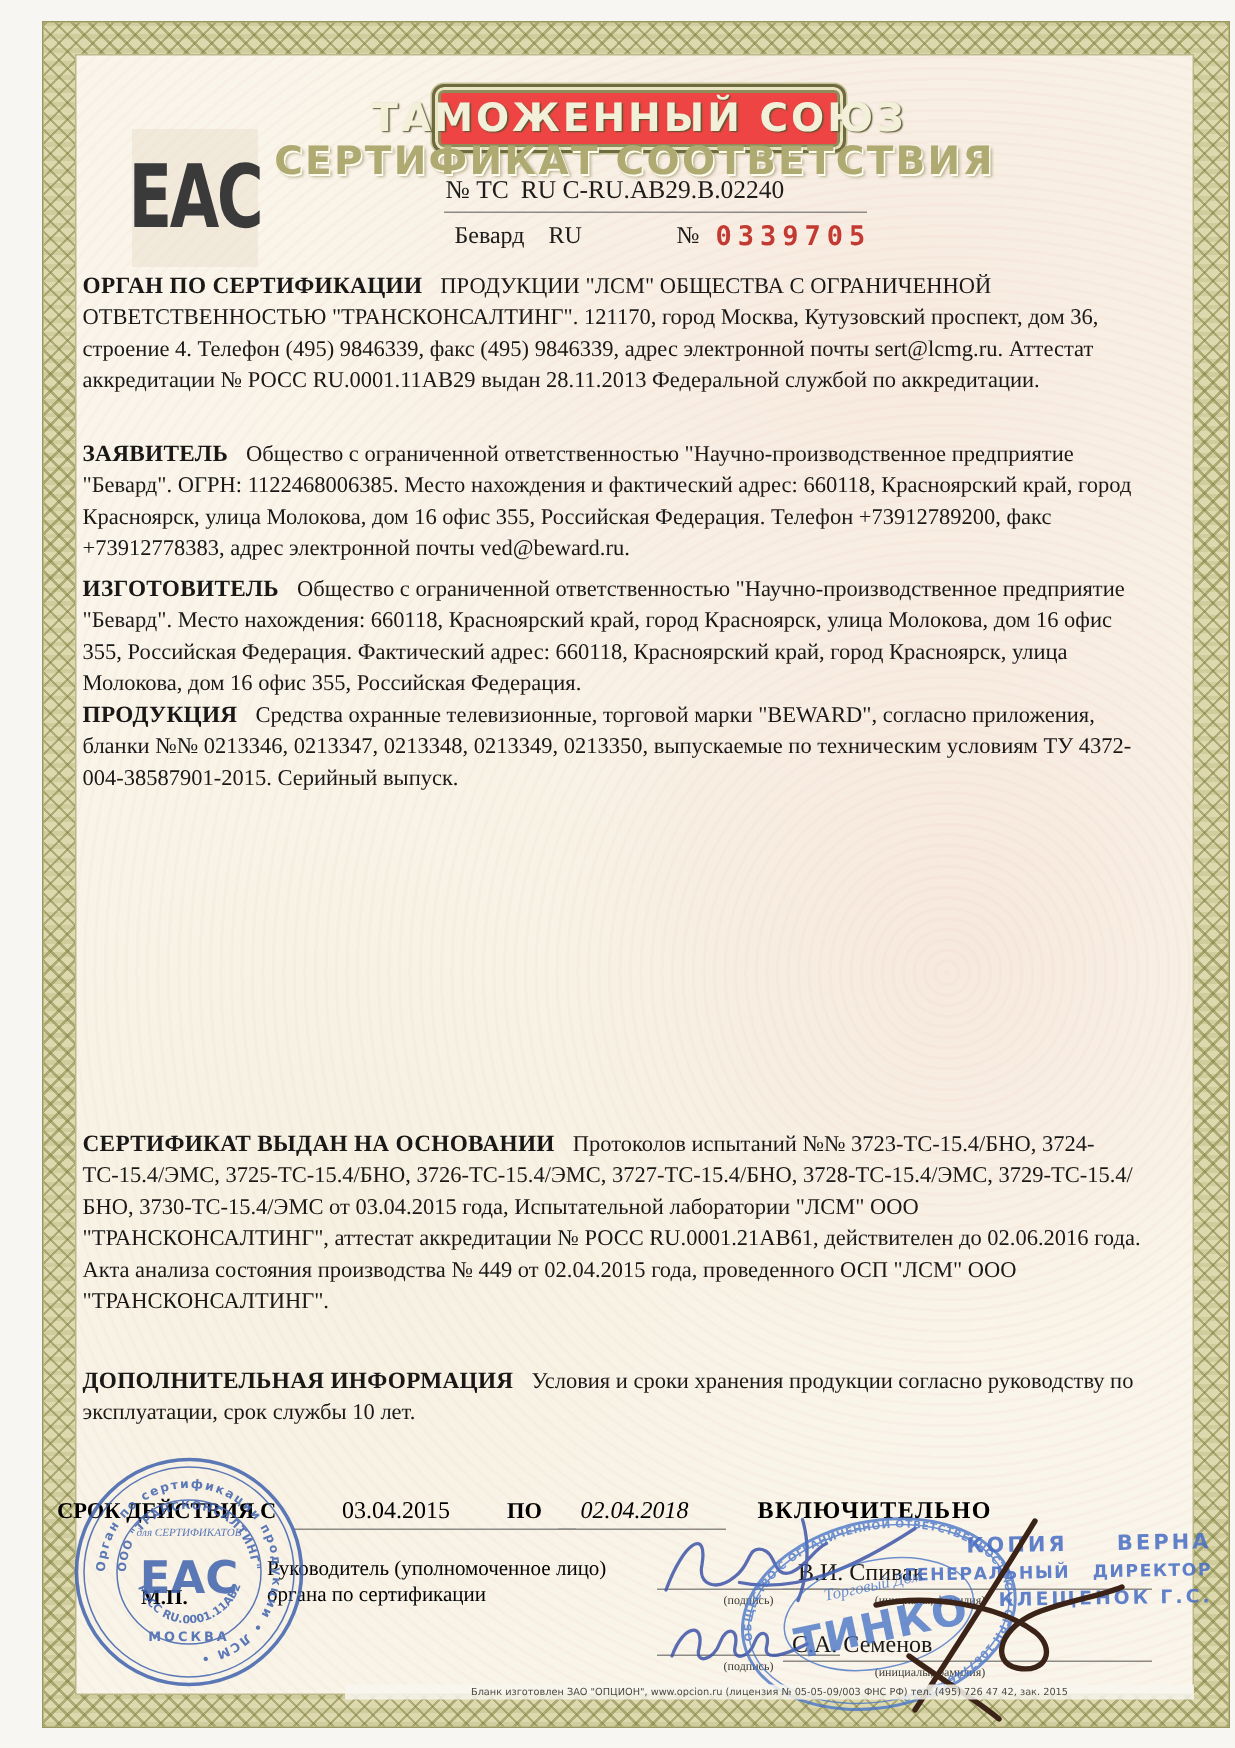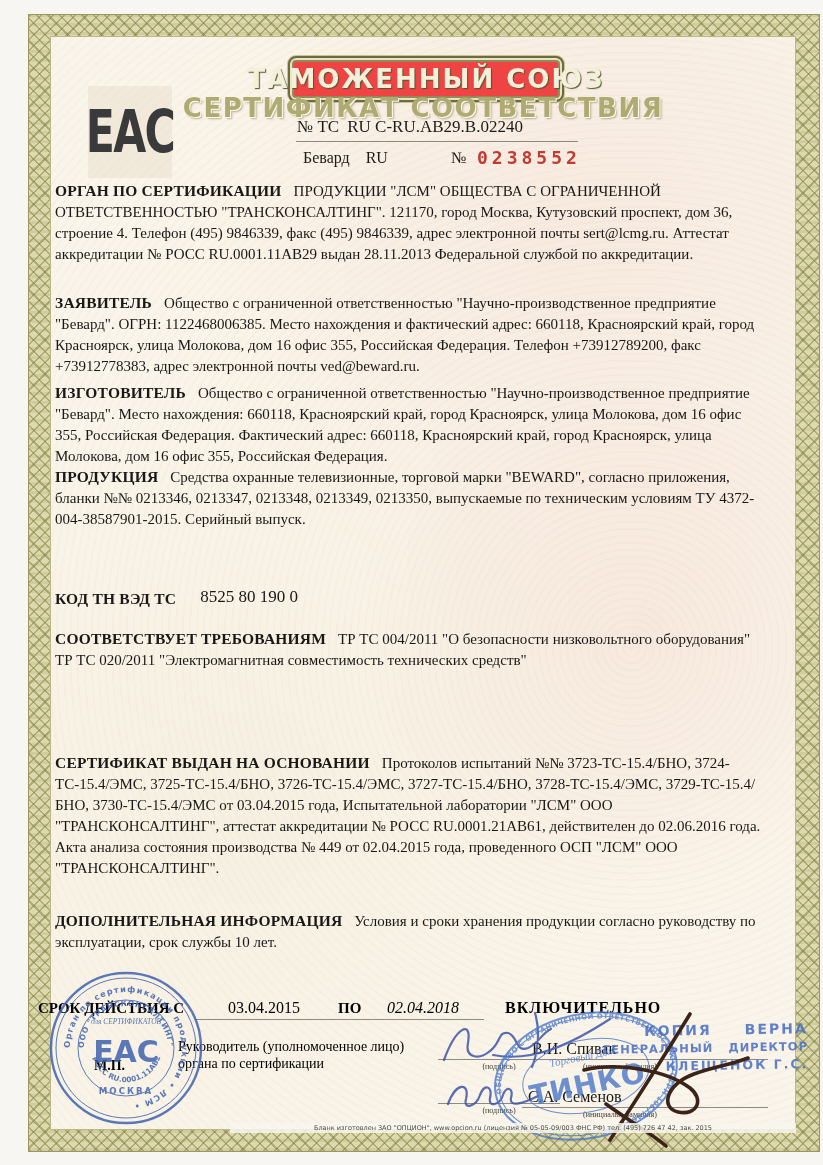--- a/index.html
+++ b/index.html
@@ -130,46 +130,39 @@
   <div class="cert-no">
     <span class="nl">№ ТС</span><span>RU C-RU.АВ29.В.02240</span>
   </div>
   <div class="cert-underline"></div>
 
   <div class="series-row">
     <span>Бевард</span>
     <span class="sv">RU</span>
   </div>
   <div class="series-no-sign">№</div>
-  <div class="series-number">0238552</div>
+  <div class="series-number">0339705</div>
 
   <p class="sec" style="top:180px">
     <span class="lbl">ОРГАН ПО СЕРТИФИКАЦИИ</span><span>ПРОДУКЦИИ "ЛСМ" ОБЩЕСТВА С ОГРАНИЧЕННОЙ ОТВЕТСТВЕННОСТЬЮ "ТРАНСКОНСАЛТИНГ". 121170, город Москва, Кутузовский проспект, дом 36, строение 4. Телефон (495) 9846339, факс (495) 9846339, адрес электронной почты sert@lcmg.ru. Аттестат аккредитации № РОСС RU.0001.11АВ29 выдан 28.11.2013 Федеральной службой по аккредитации.</span>
   </p>
 
   <p class="sec" style="top:292px">
     <span class="lbl">ЗАЯВИТЕЛЬ</span><span>Общество с ограниченной ответственностью "Научно-производственное предприятие "Бевард". ОГРН: 1122468006385. Место нахождения и фактический адрес: 660118, Красноярский край, город Красноярск, улица Молокова, дом 16 офис 355, Российская Федерация. Телефон +73912789200, факс +73912778383, адрес электронной почты ved@beward.ru.</span>
   </p>
 
   <p class="sec" style="top:382px">
     <span class="lbl">ИЗГОТОВИТЕЛЬ</span><span>Общество с ограниченной ответственностью "Научно-производственное предприятие "Бевард". Место нахождения: 660118, Красноярский край, город Красноярск, улица Молокова, дом 16 офис 355, Российская Федерация. Фактический адрес: 660118, Красноярский край, город Красноярск, улица Молокова, дом 16 офис 355, Российская Федерация.</span>
   </p>
 
   <p class="sec" style="top:466px">
     <span class="lbl">ПРОДУКЦИЯ</span><span>Средства охранные телевизионные, торговой марки "BEWARD", согласно приложения, бланки №№ 0213346, 0213347, 0213348, 0213349, 0213350, выпускаемые по техническим условиям ТУ 4372-004-38587901-2015. Серийный выпуск.</span>
   </p>
 
-  <p class="sec" style="top:588px">
-    <span class="lbl">КОД ТН ВЭД ТС</span><span class="code-val">8525 80 190 0</span>
-  </p>
-
-  <p class="sec" style="top:628px">
-    <span class="lbl">СООТВЕТСТВУЕТ ТРЕБОВАНИЯМ</span><span>ТР ТС 004/2011 "О безопасности низковольтного оборудования"</span>
-    <span class="txt2">ТР ТС 020/2011 "Электромагнитная совместимость технических средств"</span>
-  </p>
+
 
   <p class="sec" style="top:752px">
     <span class="lbl">СЕРТИФИКАТ ВЫДАН НА ОСНОВАНИИ</span><span>Протоколов испытаний №№ 3723-ТС-15.4/БНО, 3724-ТС-15.4/ЭМС, 3725-ТС-15.4/БНО, 3726-ТС-15.4/ЭМС, 3727-ТС-15.4/БНО, 3728-ТС-15.4/ЭМС, 3729-ТС-15.4/БНО, 3730-ТС-15.4/ЭМС от 03.04.2015 года, Испытательной лаборатории "ЛСМ" ООО "ТРАНСКОНСАЛТИНГ", аттестат аккредитации № РОСС RU.0001.21АВ61, действителен до 02.06.2016 года. Акта анализа состояния производства № 449 от 02.04.2015 года, проведенного ОСП "ЛСМ" ООО "ТРАНСКОНСАЛТИНГ".</span>
   </p>
 
   <p class="sec" style="top:910px">
     <span class="lbl">ДОПОЛНИТЕЛЬНАЯ ИНФОРМАЦИЯ</span><span>Условия и сроки хранения продукции согласно руководству по эксплуатации, срок службы 10 лет.</span>
   </p>
 
   <div class="v-label">СРОК ДЕЙСТВИЯ С</div>

